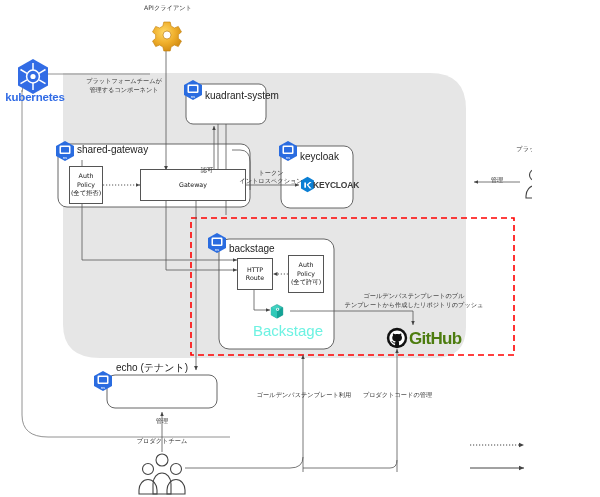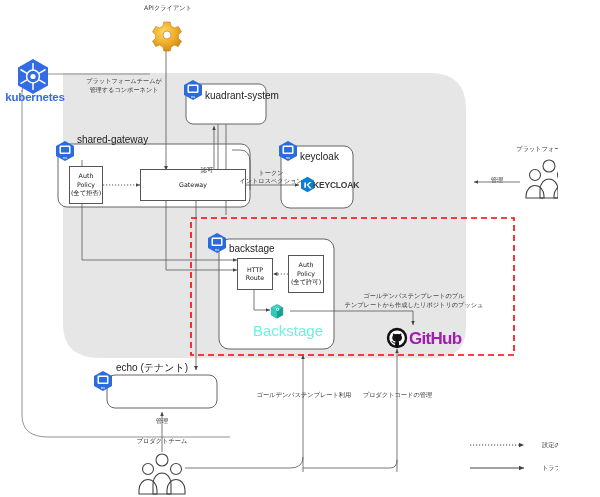--- a/index.html
+++ b/index.html
@@ -7,21 +7,20 @@
     padding: 0;
     background: #ffffff;
   }
   #canvas {
     position: relative;
     width: 532px;
     height: 497px;
     background: #ffffff;
     font-family: "Liberation Sans", "DejaVu Sans", sans-serif;
     overflow: hidden;
-    padding-left: 26px;
   }
   .abs { position: absolute; }
   svg.layer {
     position: absolute;
     left: 0; top: 0;
     width: 600px;
     height: 497px;
     pointer-events: none;
   }
   .lbl {
@@ -75,21 +74,21 @@
   .keycloak-text {
     position: absolute;
     color: #3d3d3d;
     font-weight: bold;
     font-size: 8.5px;
     font-family: "Liberation Sans", sans-serif;
     letter-spacing: -0.2px;
   }
   .github-text {
     position: absolute;
-    color: #a21caf;
+    color: #4d7c0f;
     font-weight: bold;
     font-size: 17px;
     font-family: "Liberation Sans", sans-serif;
     letter-spacing: -0.7px;
   }
   .legend-text {
     position: absolute;
     font-size: 6.2px;
     color: #333;
     white-space: nowrap;
@@ -219,21 +218,21 @@
     <text x="11" y="19" font-size="4" fill="#ffffff" text-anchor="middle" font-family="Liberation Sans, sans-serif">ns</text>
   </svg>
   <div class="ns-name" style="left:205px; top:90px;">kuadrant-system</div>
 
   <svg class="abs" style="left:54px; top:140px; width:22px; height:22px;" viewBox="0 0 22 22">
     <polygon points="11,1 20,6 20,16 11,21 2,16 2,6" fill="#2a6ce0"></polygon>
     <rect x="5.5" y="5.5" width="11" height="8.5" rx="1.2" fill="#ffffff"></rect>
     <rect x="7" y="7" width="8" height="5.5" rx="0.6" fill="#2a6ce0"></rect>
     <text x="11" y="19" font-size="4" fill="#ffffff" text-anchor="middle" font-family="Liberation Sans, sans-serif">ns</text>
   </svg>
-  <div class="ns-name" style="left:77px; top:134px;">shared-gateway</div>
+  <div class="ns-name" style="left:77px; top:144px;">shared-gateway</div>
 
   <svg class="abs" style="left:277px; top:140px; width:22px; height:22px;" viewBox="0 0 22 22">
     <polygon points="11,1 20,6 20,16 11,21 2,16 2,6" fill="#2a6ce0"></polygon>
     <rect x="5.5" y="5.5" width="11" height="8.5" rx="1.2" fill="#ffffff"></rect>
     <rect x="7" y="7" width="8" height="5.5" rx="0.6" fill="#2a6ce0"></rect>
     <text x="11" y="19" font-size="4" fill="#ffffff" text-anchor="middle" font-family="Liberation Sans, sans-serif">ns</text>
   </svg>
   <div class="ns-name" style="left:300px; top:151px;">keycloak</div>
 
   <svg class="abs" style="left:206px; top:232px; width:22px; height:22px;" viewBox="0 0 22 22">

